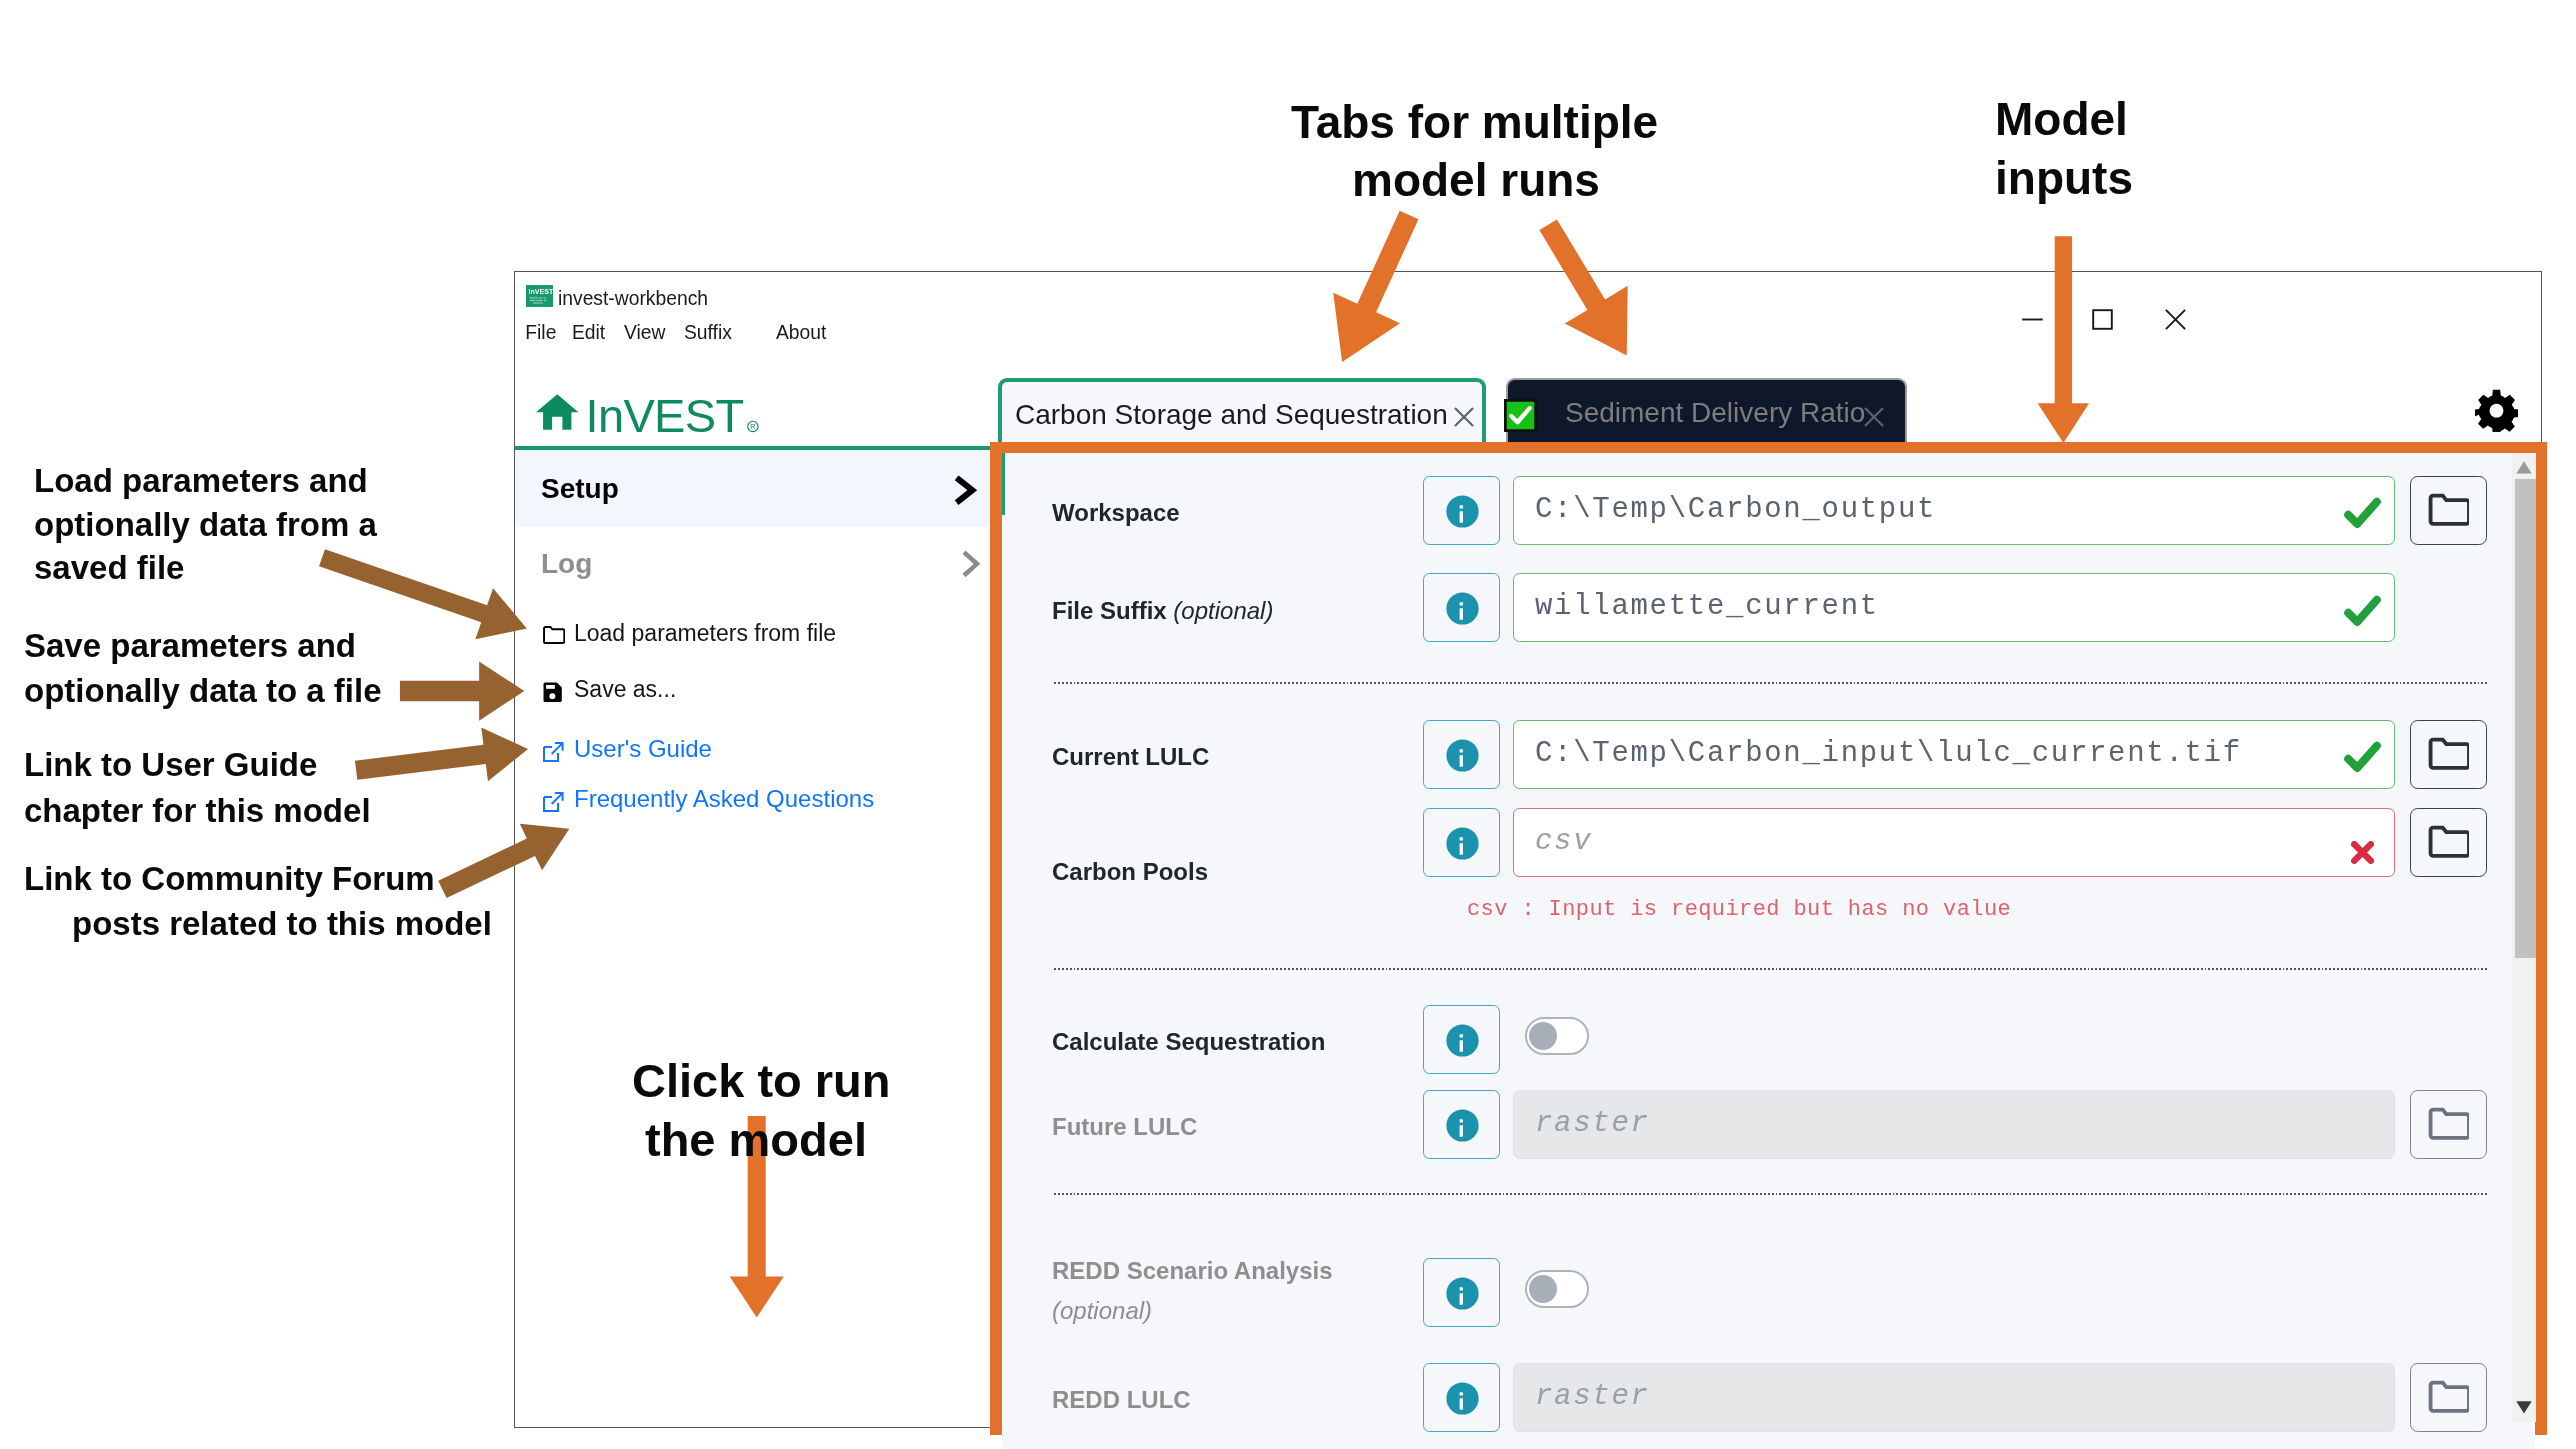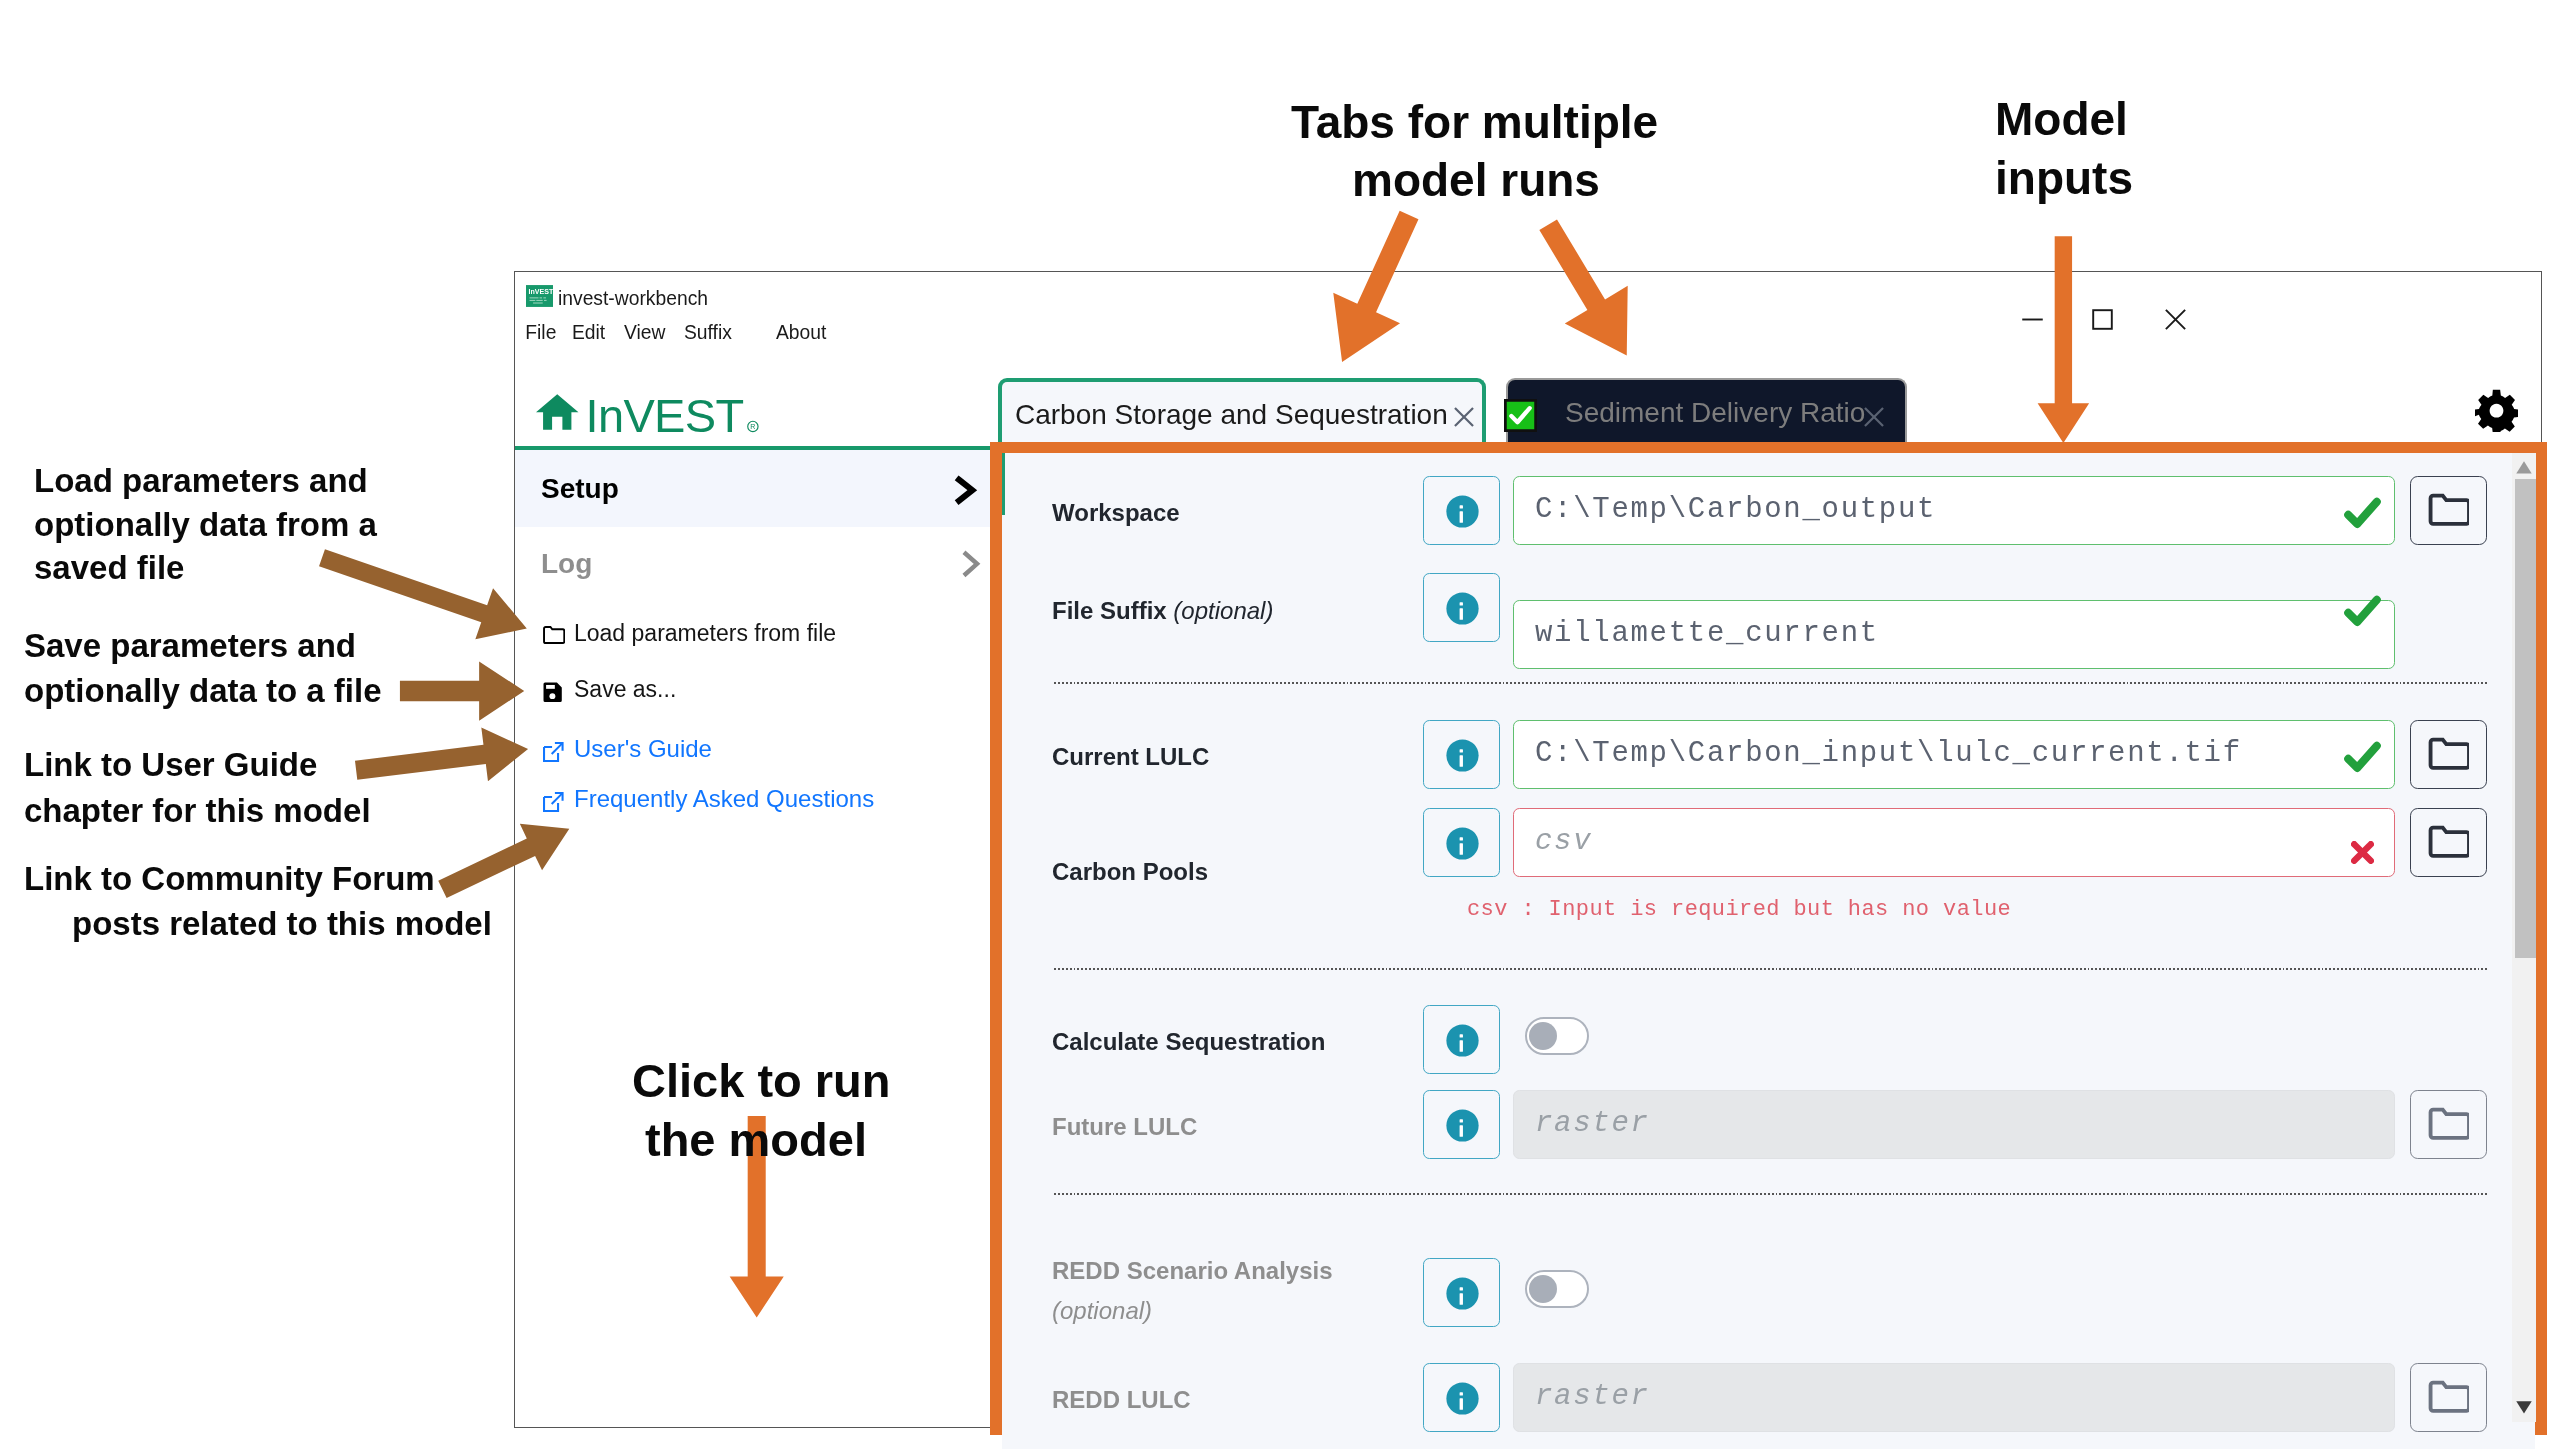--- a/index.html
+++ b/index.html
@@ -223,21 +223,21 @@
         <div style="position:absolute;left:17.4px;top:16px;"><svg width="41" height="36" viewBox="0 0 64 56">
             <path d="M4 8 a4 4 0 0 1 4-4 h15 l5.5 7 h31.5 a4 4 0 0 1 4 4 v29 a4 4 0 0 1-4 4 H8 a4 4 0 0 1-4-4 Z" fill="none" stroke="#2B303B" stroke-width="6"></path>
           </svg></div>
       </div>
       <div class="flabel" style="left: 50px; top: 144px;"><span>File Suffix</span> <span class="opt">(optional)</span></div>
       <div class="finfo" style="left: 421px; top: 120px;"><svg width="77" height="69" viewBox="0 0 119 107">
           <circle cx="59.5" cy="53.5" r="25" fill="#1B93AF"></circle>
           <rect x="55" y="53" width="5.2" height="18" rx="1" fill="#fff"></rect>
           <rect x="55" y="44" width="5.2" height="5" rx="1" fill="#fff"></rect>
         </svg></div>
-      <div class="finput" style="left: 511px; top: 120px; width: 882px; border: 1.9px solid rgb(95, 191, 110); background: rgb(255, 255, 255); margin-top: 27px;">willamette_current</div>
+      <div class="finput" style="left: 511px; top: 120px; width: 882px; border: 1.9px solid rgb(95, 191, 110); background: rgb(255, 255, 255);">willamette_current</div>
       <div style="position: absolute; left: 1341px; top: 141px;"><svg width="39" height="35" viewBox="0 0 60 54">
           <polyline points="8,29 22,43 52,9" fill="none" stroke="#22A03C" stroke-width="12.5" stroke-linecap="round" stroke-linejoin="round"></polyline>
         </svg></div>
       <div class="fdivider" style="top: 229px;"></div>
       <div class="flabel" style="left: 50px; top: 290px;"><span>Current LULC</span></div>
       <div class="finfo" style="left: 421px; top: 267px;"><svg width="77" height="69" viewBox="0 0 119 107">
           <circle cx="59.5" cy="53.5" r="25" fill="#1B93AF"></circle>
           <rect x="55" y="53" width="5.2" height="18" rx="1" fill="#fff"></rect>
           <rect x="55" y="44" width="5.2" height="5" rx="1" fill="#fff"></rect>
         </svg></div>

